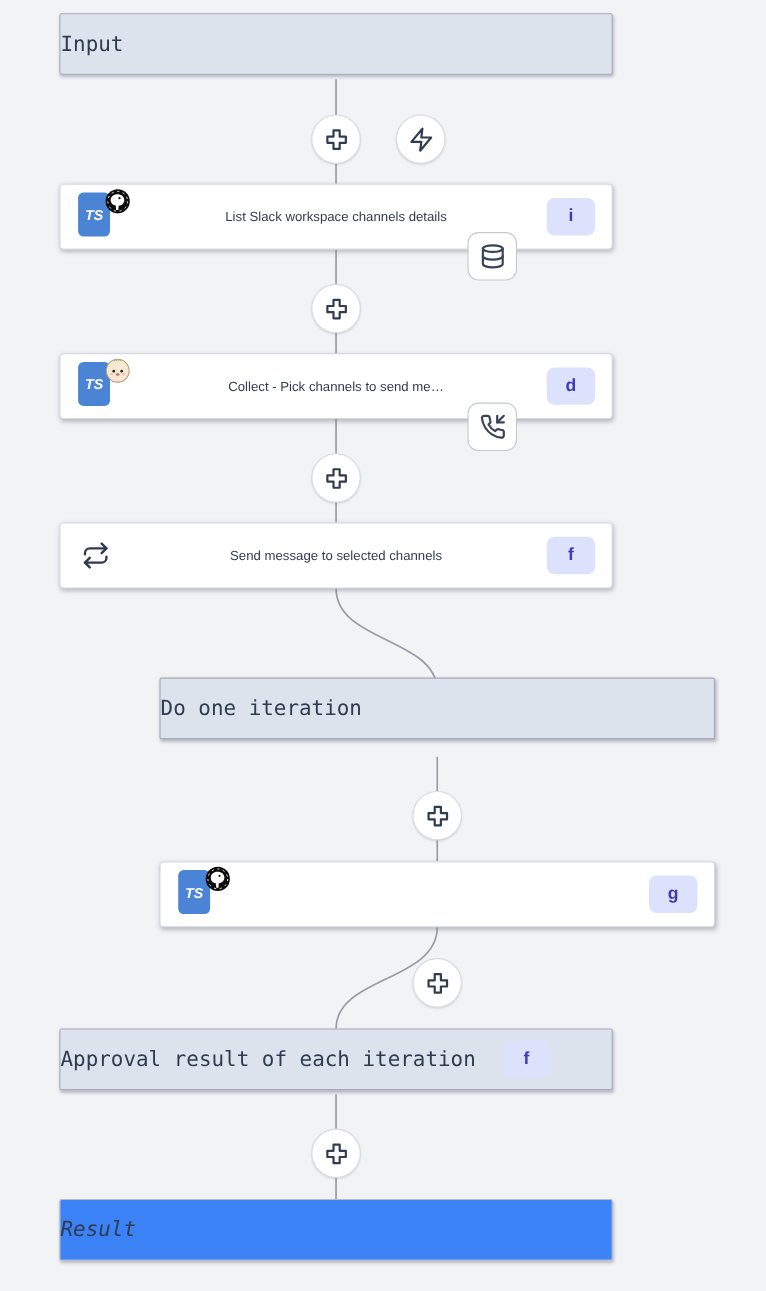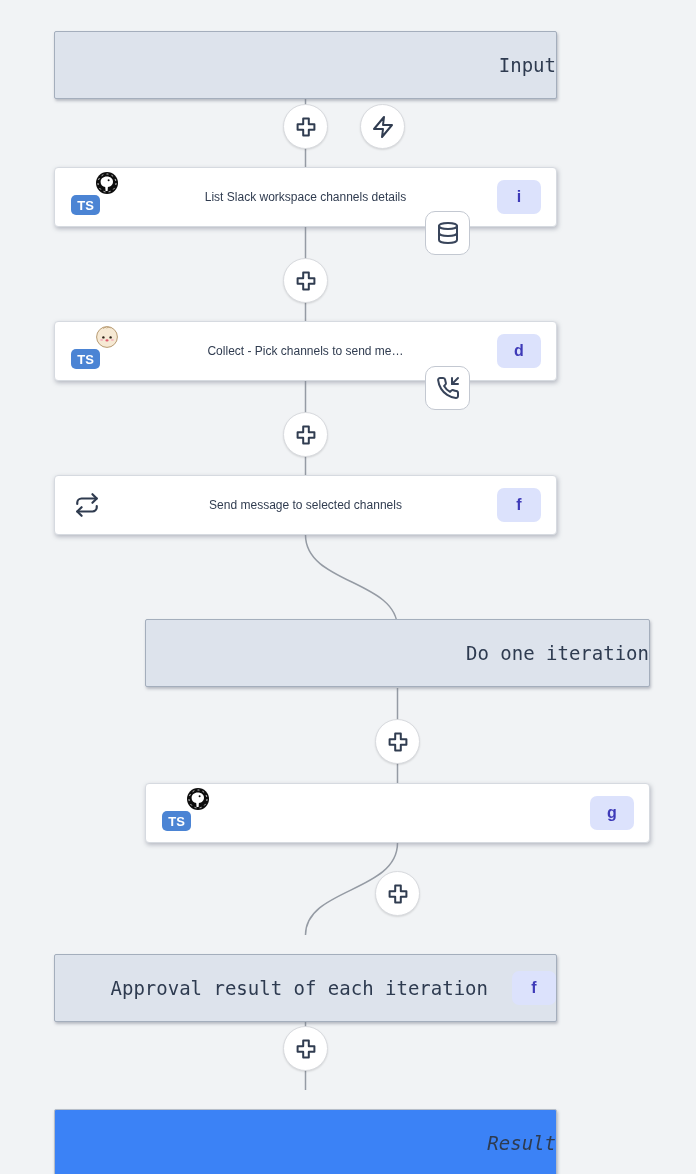--- a/index.html
+++ b/index.html
@@ -7,44 +7,44 @@
     --node-text:#2e3b50; --badge-bg:#dce2fc; --badge-text:#3e3ab8;
     --edge-color:#959ba4; --ts-blue:#4b84d4;
   }
   *{box-sizing:border-box;}
   html,body{margin:0;padding:0;background:var(--canvas-bg);}
   .canvas{position:relative;width:696px;height:1174px;background:var(--canvas-bg);
     font-family:"Liberation Sans",sans-serif;overflow:hidden;}
   .edges{position:absolute;left:0;top:0;width:696px;height:1174px;z-index:1;}
   .edges path{fill:none;stroke:var(--edge-color);stroke-width:1.5;}
 
-  .vbox{position:absolute;z-index:2;height:68px;background:var(--box-bg);
+  .vbox{position:absolute;z-index:2;height:56px;background:var(--box-bg);
     border:1px solid var(--box-border);border-radius:2px;
     box-shadow:1px 2px 3px rgba(110,118,132,.45);
-    display:flex;align-items:center;justify-content:flex-end;gap:24px;
+    display:flex;align-items:center;justify-content:flex-start;gap:24px;
     font-family:"DejaVu Sans Mono","Liberation Mono",monospace;
-    font-size:19px;color:var(--node-text);cursor:pointer;margin-top:19px;}
+    font-size:19px;color:var(--node-text);cursor:pointer;}
   .vbox.white{background:#3b82f6;border-color:#b6bdc8;font-style:italic;}
 
   .node{position:absolute;z-index:2;height:60px;background:#fff;
     border:1px solid #d6dae0;border-radius:4px;
     box-shadow:1px 2px 4px rgba(125,132,146,.5);cursor:pointer;}
   .node-title{position:absolute;left:50%;top:50%;transform:translate(-50%,-50%);
     white-space:nowrap;font-size:12px;color:#303c50;}
 
   .badge{min-width:44px;height:34px;padding:0 10px;border-radius:7px;
     background:var(--badge-bg);color:var(--badge-text);
     font-weight:bold;font-size:16px;font-family:"Liberation Sans",sans-serif;
     display:flex;align-items:center;justify-content:center;}
   .badge.at-right{position:absolute;right:15px;top:50%;transform:translateY(-50%);}
 
   .icon-cluster{position:absolute;left:16px;top:3px;width:48px;height:46px;}
-  .ts-square{position:absolute;left:0;bottom:2px;width:29px;height:20px;border-radius:5px;
+  .ts-square{position:absolute;left:0;bottom:2px;width:29px;height:40px;border-radius:5px;
     background:var(--ts-blue);color:#fff;font-weight:bold;font-size:13px;
-    display:flex;align-items:center;justify-content:center;}
+    display:flex;align-items:center;justify-content:center;font-style:italic;}
   .runtime-overlay{position:absolute;right:0;top:0;width:24px;height:24px;}
   .solo-icon{position:absolute;left:19px;top:50%;transform:translateY(-50%);
     width:26px;height:26px;color:#2f3b4f;}
 
   .circle-btn{position:absolute;z-index:3;width:45px;height:45px;border-radius:50%;
     background:#fff;border:1px solid #d9dbdf;box-shadow:0 1px 2px rgba(0,0,0,.12);
     display:flex;align-items:center;justify-content:center;cursor:pointer;padding:0;}
   .circle-btn svg{width:24px;height:24px;color:#303c50;}
 
   .mini-box{position:absolute;z-index:3;width:45px;height:44px;border-radius:10px;
@@ -146,21 +146,21 @@
     <svg class="stroke-ic solo-icon" viewBox="0 0 24 24">
       <path d="m17 2 4 4-4 4"></path>
       <path d="M3 11v-1a4 4 0 0 1 4-4h14"></path>
       <path d="m7 22-4-4 4-4"></path>
       <path d="M21 13v1a4 4 0 0 1-4 4H3"></path>
     </svg>
     <span class="node-title">Send message to selected channels</span>
     <span class="badge at-right">f</span>
   </div>
 
-  <div class="vbox" style="left:145px;top:600px;width:505px">
+  <div class="vbox" style="left:145px;top:616px;width:505px">
     <span>Do one iteration</span>
   </div>
 
   <button class="circle-btn" style="left:375px;top:719px">
     <svg class="stroke-ic" viewBox="0 0 24 24">
       <path d="M9.2 3.6h5.6v5.6h5.6v5.6h-5.6v5.6H9.2v-5.6H3.6V9.2h5.6z"></path>
     </svg>
   </button>
 
   <div class="node" style="left:145px;top:783px;width:505px">

